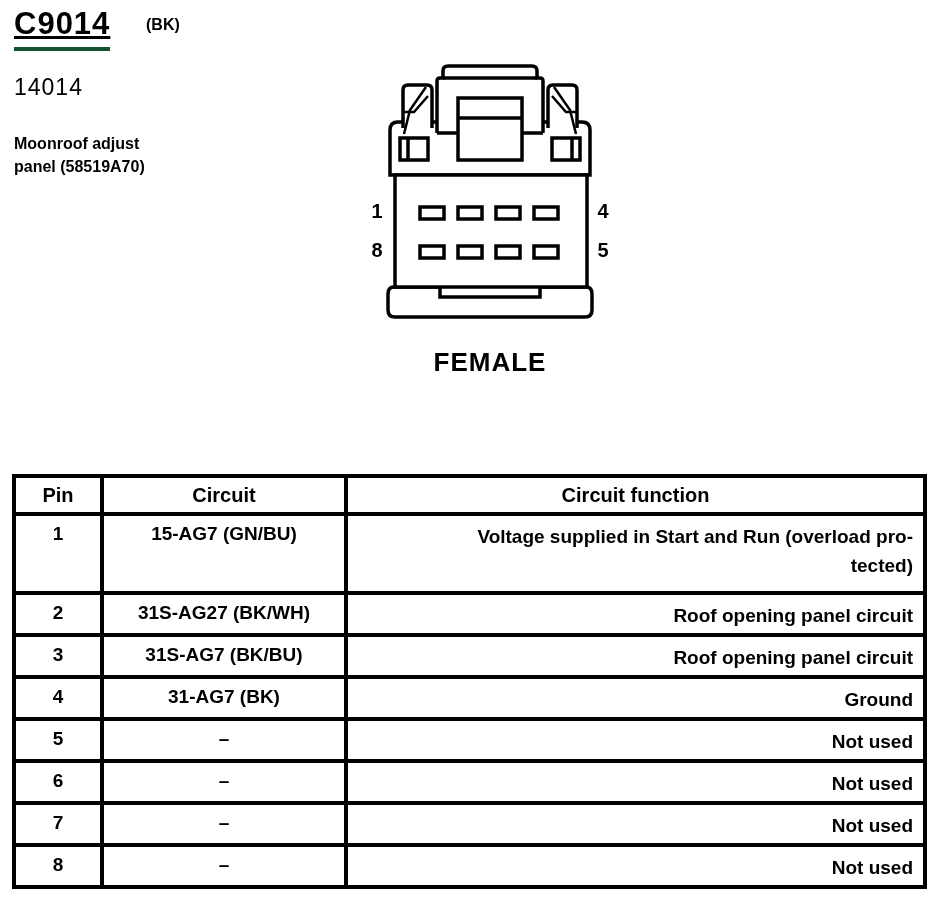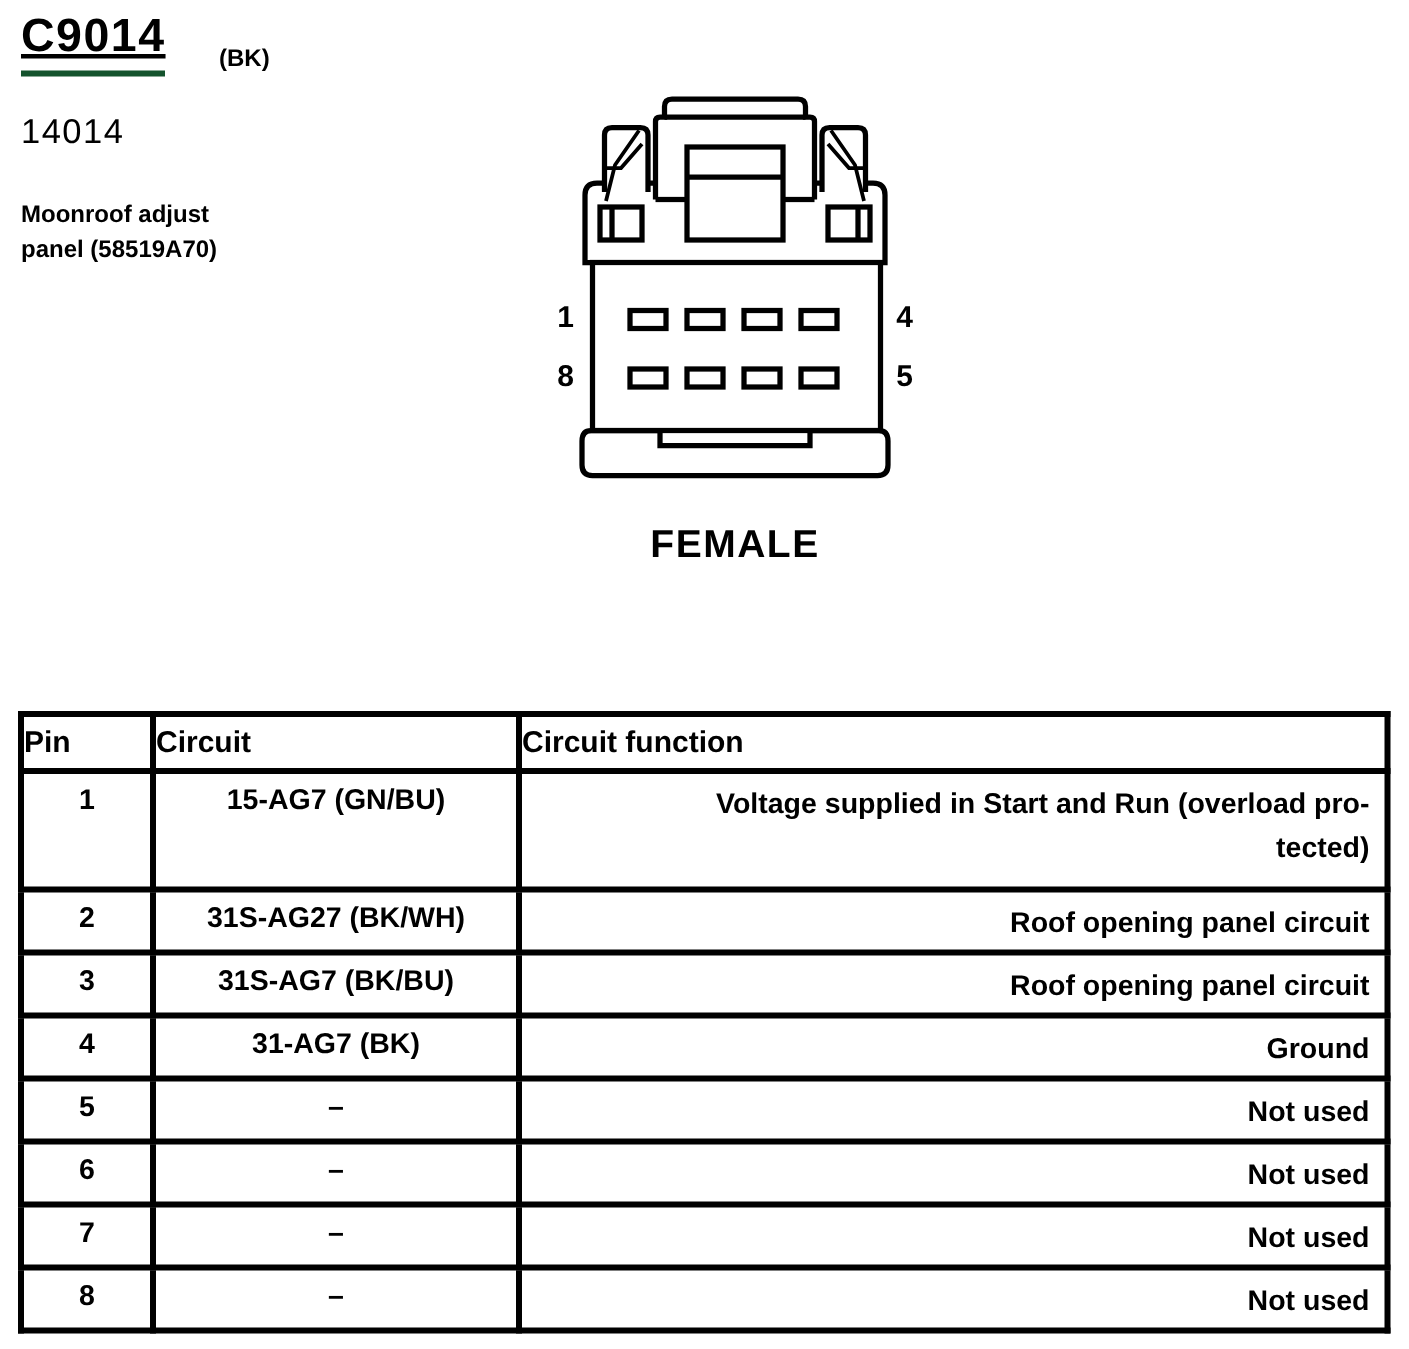--- a/index.html
+++ b/index.html
@@ -14,21 +14,21 @@
   .conn-id {
     position: absolute; left: 14px; top: 6px;
     font-size: 31px; font-weight: bold;
     border-bottom: 4px solid #14532d;
     padding-bottom: 5px;
     letter-spacing: 1px;
     text-decoration: underline;
   }
   .color-code {
     position: absolute; left: 146px; top: 16px;
-    font-size: 16px; font-weight: bold; margin-top: 15px;
+    font-size: 16px; font-weight: bold;
   }
   .part-no {
     position: absolute; left: 14px; top: 74px;
     font-size: 23px; font-weight: normal;
     letter-spacing: 1px;
   }
   .desc {
     position: absolute; left: 14px; top: 132px;
     font-size: 16px; font-weight: bold;
     line-height: 23px;
@@ -53,21 +53,21 @@
     border-collapse: collapse;
     table-layout: fixed;
     font-weight: bold;
   }
   .pin-table th, .pin-table td {
     border: 4px solid #000;
     overflow: hidden;
   }
   .pin-table th {
     font-size: 20px; height: 34px;
-    text-align: left; vertical-align: middle; padding: 0;
+    text-align: center; vertical-align: middle; padding: 0;
   }
   .pin-table td {
     font-size: 19px;
     vertical-align: top;
     padding: 7px 0 0 0;
     height: 31px;
   }
   .pin-table tr.tall td { height: 68px; }
   td.c-pin  { text-align: center; }
   td.c-circ { text-align: center; }

